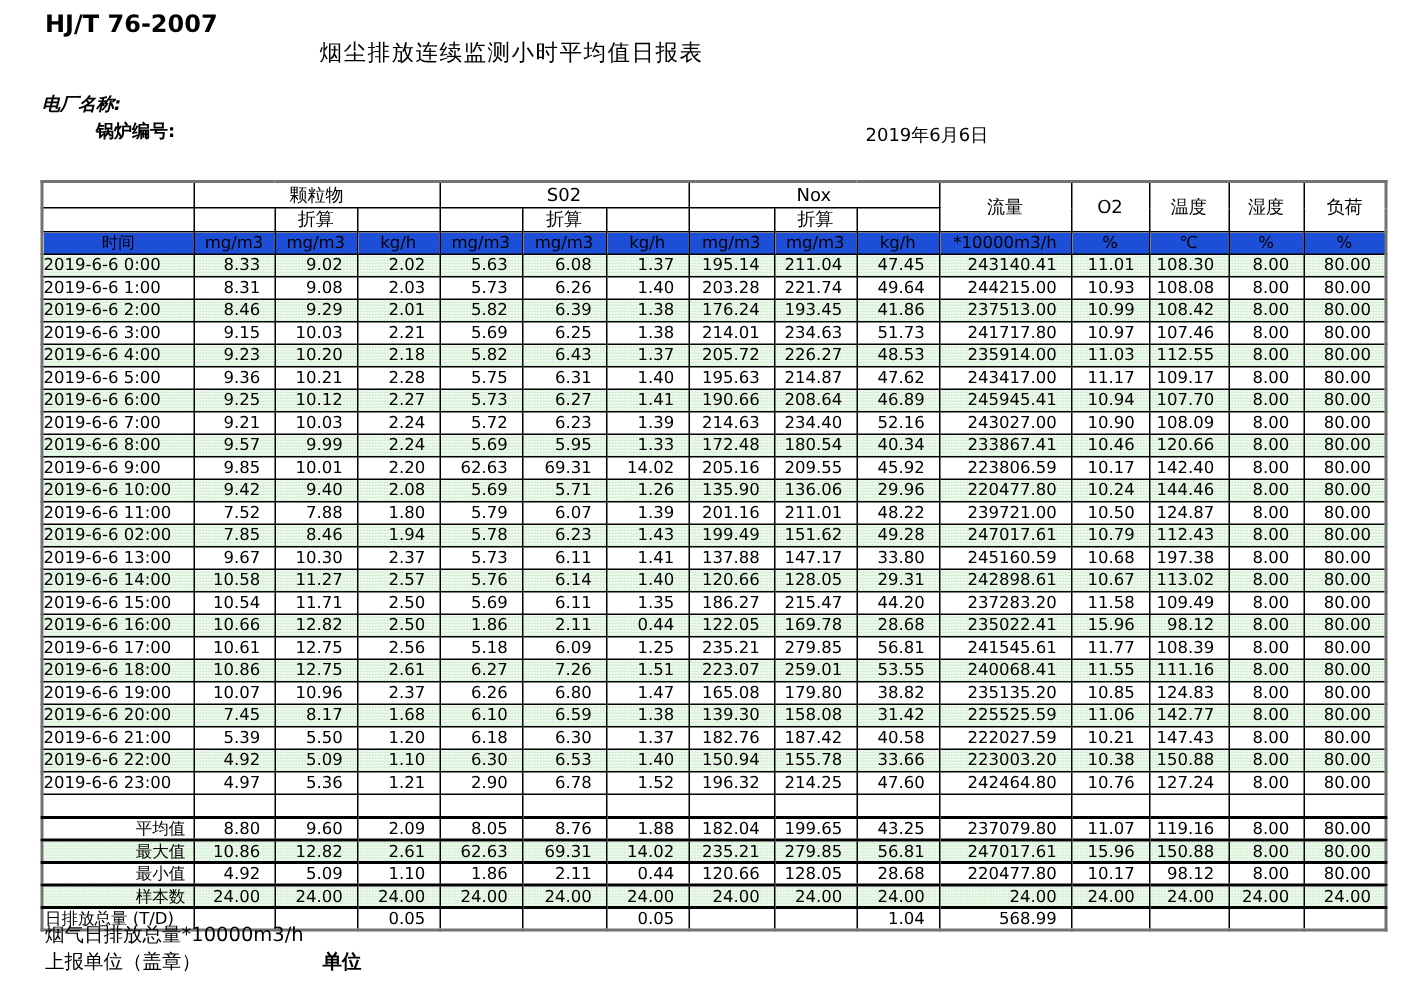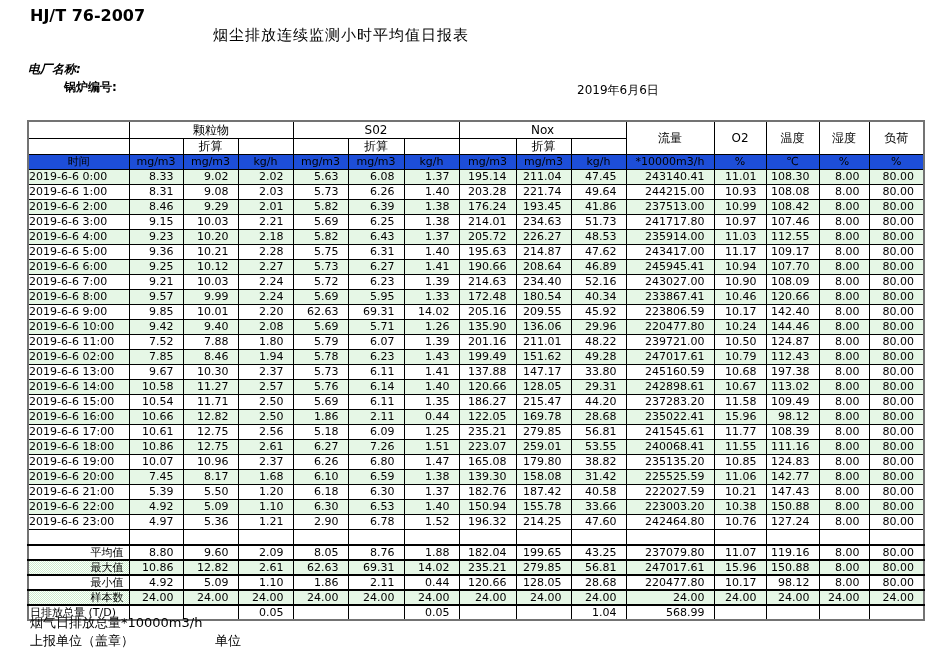--- a/index.html
+++ b/index.html
@@ -34,21 +34,21 @@
   td.label-cell { text-align:right; padding-right:5px; }
   td.label-cell.left { text-align:left; padding-left:1px; padding-right:0; font-size:11px; }
   tr.shaded td {
     background-color:#e9f7e9;
     background-image:repeating-conic-gradient(#ffffff 0% 25%, #cdeecd 0% 50%);
     background-size:2px 2px;
   }
   tbody.summary td { border-top-width:2px; height:13px; line-height:13px; }
   .footer-flue { left:30px; top:614px; font-size:13px; }
   .footer-report-unit { left:30px; top:632px; font-size:13px; }
-  .footer-unit { left:215px; top:632px; font-size:13px; }
+  .footer-unit { left:215px; top:632px; font-size:13px;font-weight:bold; }
 </style>
 </head>
 <body>
 
 <div class="abs standard-code">HJ/T 76-2007</div>
 <div class="abs page-title">烟尘排放连续监测小时平均值日报表</div>
 <div class="abs plant-label">电厂名称:</div>
 <div class="abs boiler-label">锅炉编号:</div>
 <div class="abs report-date">2019年6月6日</div>
 

